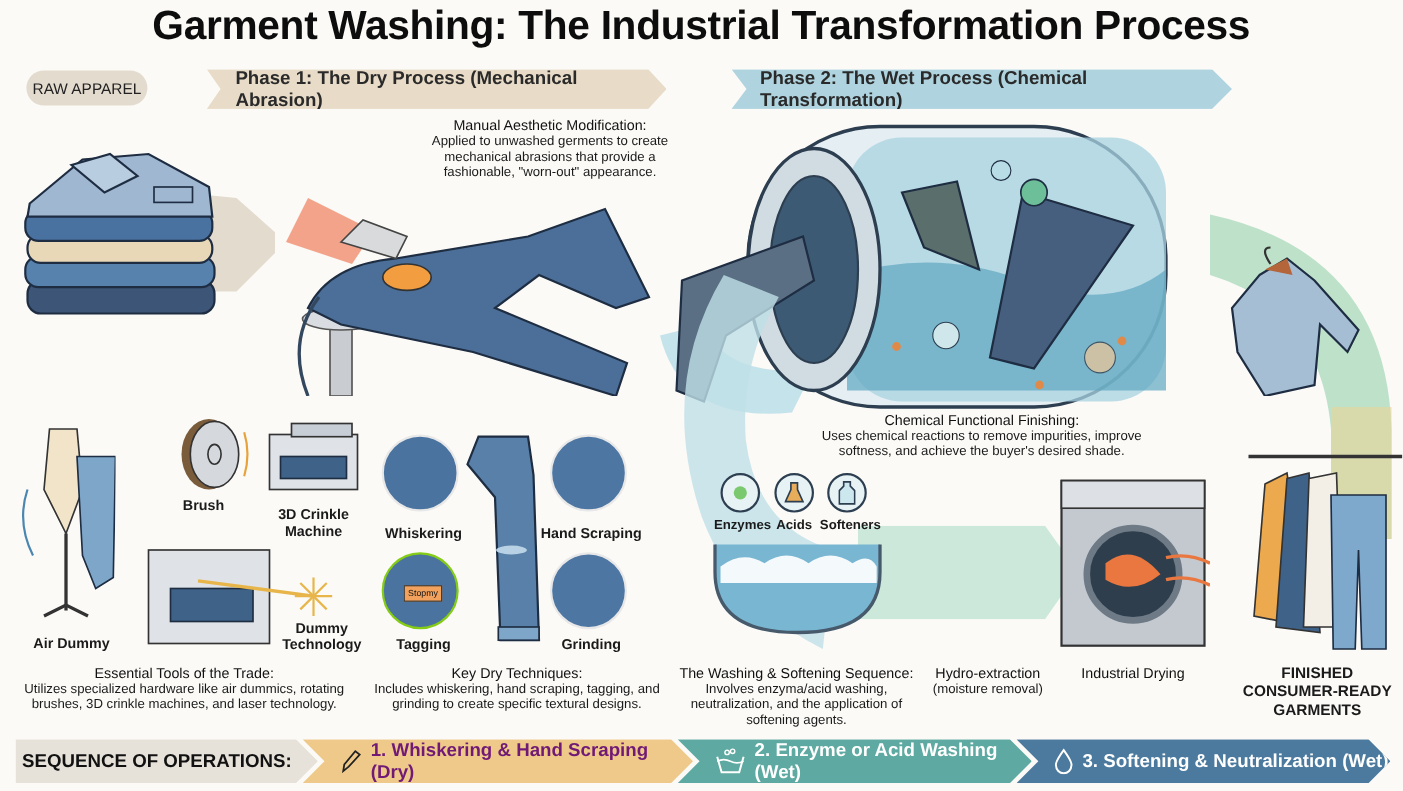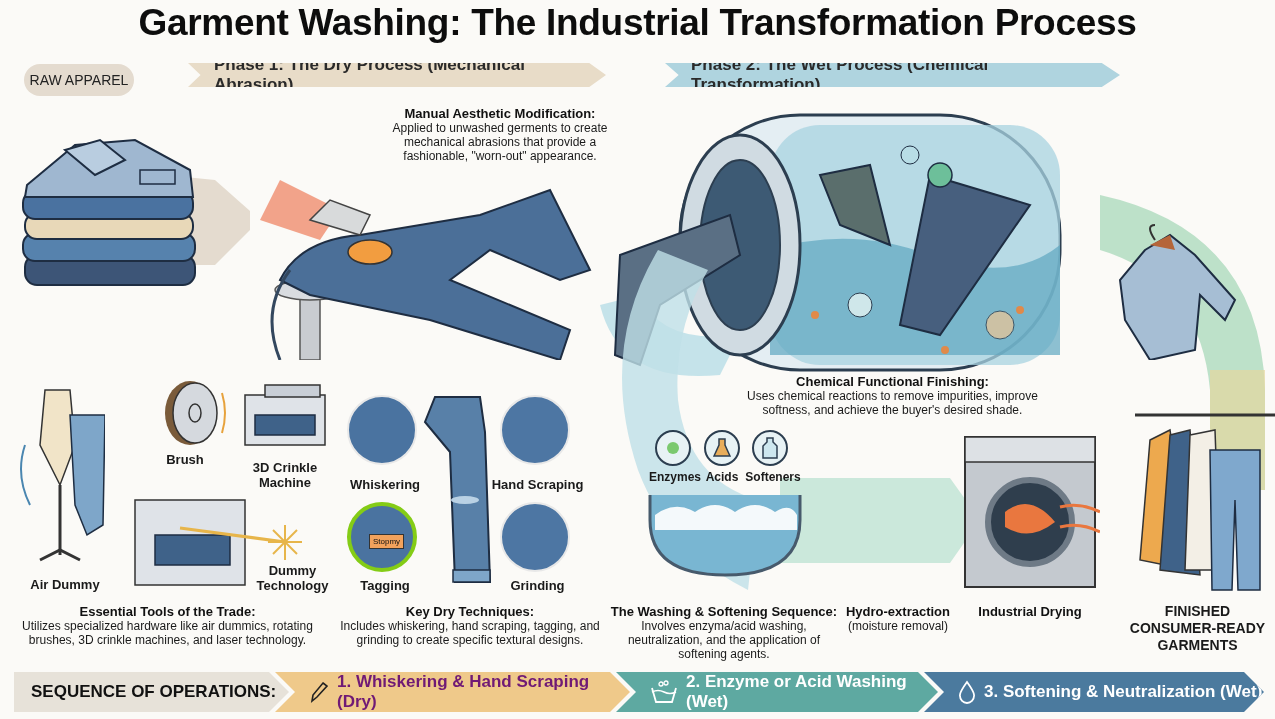--- a/index.html
+++ b/index.html
@@ -1,29 +1,29 @@
 <!DOCTYPE html>
 <html><head>
 <meta charset="utf-8">
 <style>
   *{box-sizing:border-box;margin:0;padding:0}
   html,body{width:1275px;height:719px;overflow:hidden;background:#fbfaf7}
   body{font-family:"Liberation Sans",sans-serif;color:#111;position:relative}
   .abs{position:absolute}
   .title{left:0;top:2px;width:1275px;text-align:center;font-size:37px;font-weight:700;letter-spacing:-0.3px;color:#0d0d0d}
   .raw-pill{left:24px;top:64px;width:110px;height:32px;border-radius:16px;background:#e4dbcf;font-size:14px;font-weight:400;display:flex;align-items:center;justify-content:center;color:#222}
-  .phase-banner{height:24px;display:flex;align-items:center;font-size:17px;font-weight:700;color:#2a2a2a;padding-left:26px}
+  .phase-banner{height:36px;display:flex;align-items:center;font-size:17px;font-weight:700;color:#2a2a2a;padding-left:26px}
   .phase1{left:188px;top:63px;width:418px;background:#e8dcc8;clip-path:polygon(0 0,96% 0,100% 50%,96% 100%,0 100%,3% 50%)}
   .phase2{left:665px;top:63px;width:455px;background:#afd4df;clip-path:polygon(0 0,96% 0,100% 50%,96% 100%,0 100%,3% 50%)}
   .caption{text-align:center;font-size:12px;line-height:14px;color:#1a1a1a}
-  .caption .h{font-weight:700;font-size:13px;color:#111}
+  .caption .h{font-weight:400;font-size:13px;color:#111}
   .label{font-size:13px;font-weight:700;text-align:center;color:#1a1a1a;line-height:15px}
   .seq-bar{left:14px;top:672px;height:40px;display:flex}
   .seq-seg{height:40px;display:flex;align-items:center;font-size:17px;font-weight:700;padding-left:34px;margin-right:-14px;clip-path:polygon(0 0,calc(100% - 20px) 0,100% 50%,calc(100% - 20px) 100%,0 100%,20px 50%)}
-  .seq-seg.first{clip-path:polygon(0 0,calc(100% - 20px) 0,100% 50%,calc(100% - 20px) 100%,0 100%);padding-left:17px}
+  .seq-seg.first{clip-path:polygon(0 0,calc(100% - 20px) 0,100% 50%,calc(100% - 20px) 100%,0 100%);padding-left:6px}
   .seq-seg .ico{margin-right:8px;display:inline-flex}
   svg{display:block}
 </style>
 </head>
 <body>
 
 <div class="abs title">Garment Washing: The Industrial Transformation Process</div>
 
 <div class="abs raw-pill">RAW APPAREL</div>
 <div class="abs phase-banner phase1">Phase 1: The Dry Process (Mechanical Abrasion)</div>
@@ -151,21 +151,21 @@
   <svg width="80" height="195" viewBox="0 0 80 195">
     <path d="M15,5 L60,5 L65,40 L70,190 L35,190 L30,60 L5,30 Z" fill="#5880a8" stroke="#1e2d42" stroke-width="2"></path>
     <rect x="33" y="178" width="37" height="12" fill="#7ea6c9" stroke="#1e2d42" stroke-width="1.5"></rect>
     <ellipse cx="45" cy="108" rx="14" ry="4" fill="#b9d1e4"></ellipse>
   </svg>
 </div>
 <div class="abs" style="left:347px;top:395px;width:70px;height:70px;border-radius:50%;background:#4a73a0;border:2px solid #e8e8e8"></div>
 <div class="abs label" style="left:340px;top:477px;width:90px">Whiskering</div>
 <div class="abs" style="left:500px;top:395px;width:70px;height:70px;border-radius:50%;background:#4d76a3;border:2px solid #e8e8e8"></div>
 <div class="abs label" style="left:490px;top:477px;width:95px">Hand Scraping</div>
-<div class="abs" style="left:347px;top:502px;width:70px;height:70px;border-radius:50%;background:#4a73a0;border:4px solid #84cc16">
+<div class="abs" style="left:347px;top:502px;width:70px;height:70px;border-radius:50%;background:#4a73a0;border:2px solid #84cc16">
   <div class="abs" style="left:18px;top:28px;background:#f2a25c;font-size:8px;padding:2px 3px;border:1px solid #333">Stopmy</div>
 </div>
 <div class="abs label" style="left:340px;top:578px;width:90px">Tagging</div>
 <div class="abs" style="left:500px;top:502px;width:70px;height:70px;border-radius:50%;background:#4d76a3;border:2px solid #e8e8e8"></div>
 <div class="abs label" style="left:490px;top:578px;width:95px">Grinding</div>
 
 <div class="abs caption" style="left:735px;top:375px;width:315px">
   <div class="h">Chemical Functional Finishing:</div>
   <div>Uses chemical reactions to remove impurities, improve</div>
   <div>softness, and achieve the buyer's desired shade.</div>

